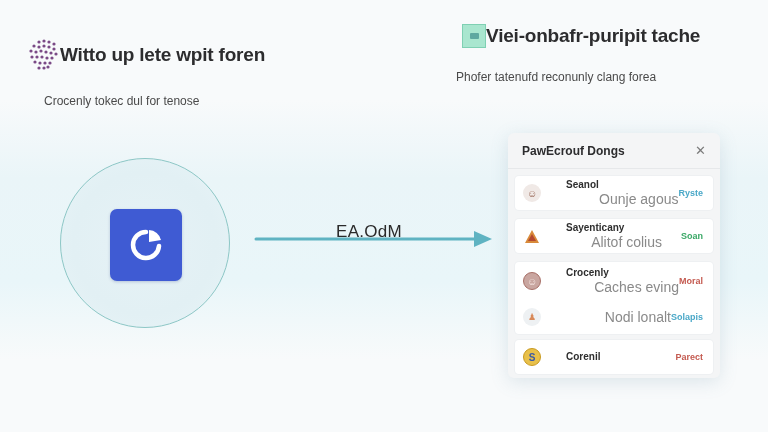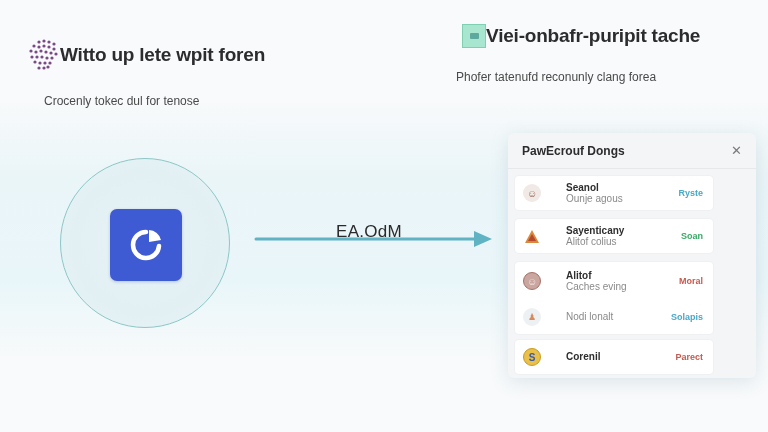--- a/index.html
+++ b/index.html
@@ -39,42 +39,42 @@
       display: flex; align-items: center; justify-content: center;
       box-shadow: 0 1px 3px rgba(40,60,140,0.25);
     }
     .arrow-label {
       position: absolute; left: 336px; top: 188px; font-size: 17px; font-weight: 400;
       color: #2a2a2a; letter-spacing: 0.3px; margin-top: 34px;
     }
     .arrow { position: absolute; left: 254px; top: 229px; width: 240px; height: 20px; }
 
     .panel {
-      position: absolute; left: 508px; top: 133px; width: 248px; height: 245px;
+      position: absolute; left: 508px; top: 133px; width: 212px; height: 245px;
       background: #f4f5f6; border-radius: 6px;
       box-shadow: 0 4px 18px rgba(100,140,160,0.18);
     }
     .panel-head {
       height: 36px; display: flex; align-items: center; justify-content: space-between;
       padding: 0 14px 0 14px; border-bottom: 1px solid #e6e8ea;
     }
     .panel-title { font-size: 12px; font-weight: 700; color: #2c2c2e; }
     .close { font-size: 13px; color: #7a7a7a; cursor: pointer; }
     .card {
       position: absolute; left: 7px; width: 198px; background: #ffffff; border-radius: 4px;
       box-shadow: 0 0 0 1px #eef0f2;
     }
     .row { display: flex; align-items: center; height: 34px; padding: 0 10px 0 8px; }
     .avatar {
       width: 18px; height: 18px; border-radius: 50%; flex: 0 0 18px;
       display: flex; align-items: center; justify-content: center; font-size: 10px;
     }
     .txt { margin-left: 25px; flex: 1; line-height: 1.15; }
     .name { font-size: 10px; font-weight: 600; color: #2e2e2e; }
-    .desc { font-size: 10px; color: #8a8a8a; }
+    .desc { font-size: 14px; color: #8a8a8a; text-align: right; }
     .tag { font-size: 9px; font-weight: 600; }
   </style>
 </head>
 <body>
 
 <div class="band"></div>
 
 <div class="header-left">
   <div class="title-row">
     <svg class="dots-icon" viewBox="0 0 34 34">
@@ -171,21 +171,21 @@
       <span class="tag" style="color:#3aa866;margin-left:19px;">Soan</span>
     </div>
   </div>
 
   <div class="card" style="top:129px;">
     <div class="row" style="height:38px;">
       <div class="avatar" style="background:#c9a6a0; border:1px solid #a87068;">
           <span style="color:#f3e3df;">☺</span>
         </div>
       <div class="txt">
-        <div class="name">Alitof</div>
+        <div class="name">Crocenly</div>
         <div class="desc">Caches eving</div>
       </div>
       <span class="tag" style="color:#c45a50;">Moral</span>
     </div>
     <div class="row" style="height:34px;">
       <div class="avatar" style="background:#eef1f3;">
           <span style="color:#d88a5a;font-size:9px;">♟</span>
         </div>
       <div class="txt">
         <div class="desc">Nodi lonalt</div>

